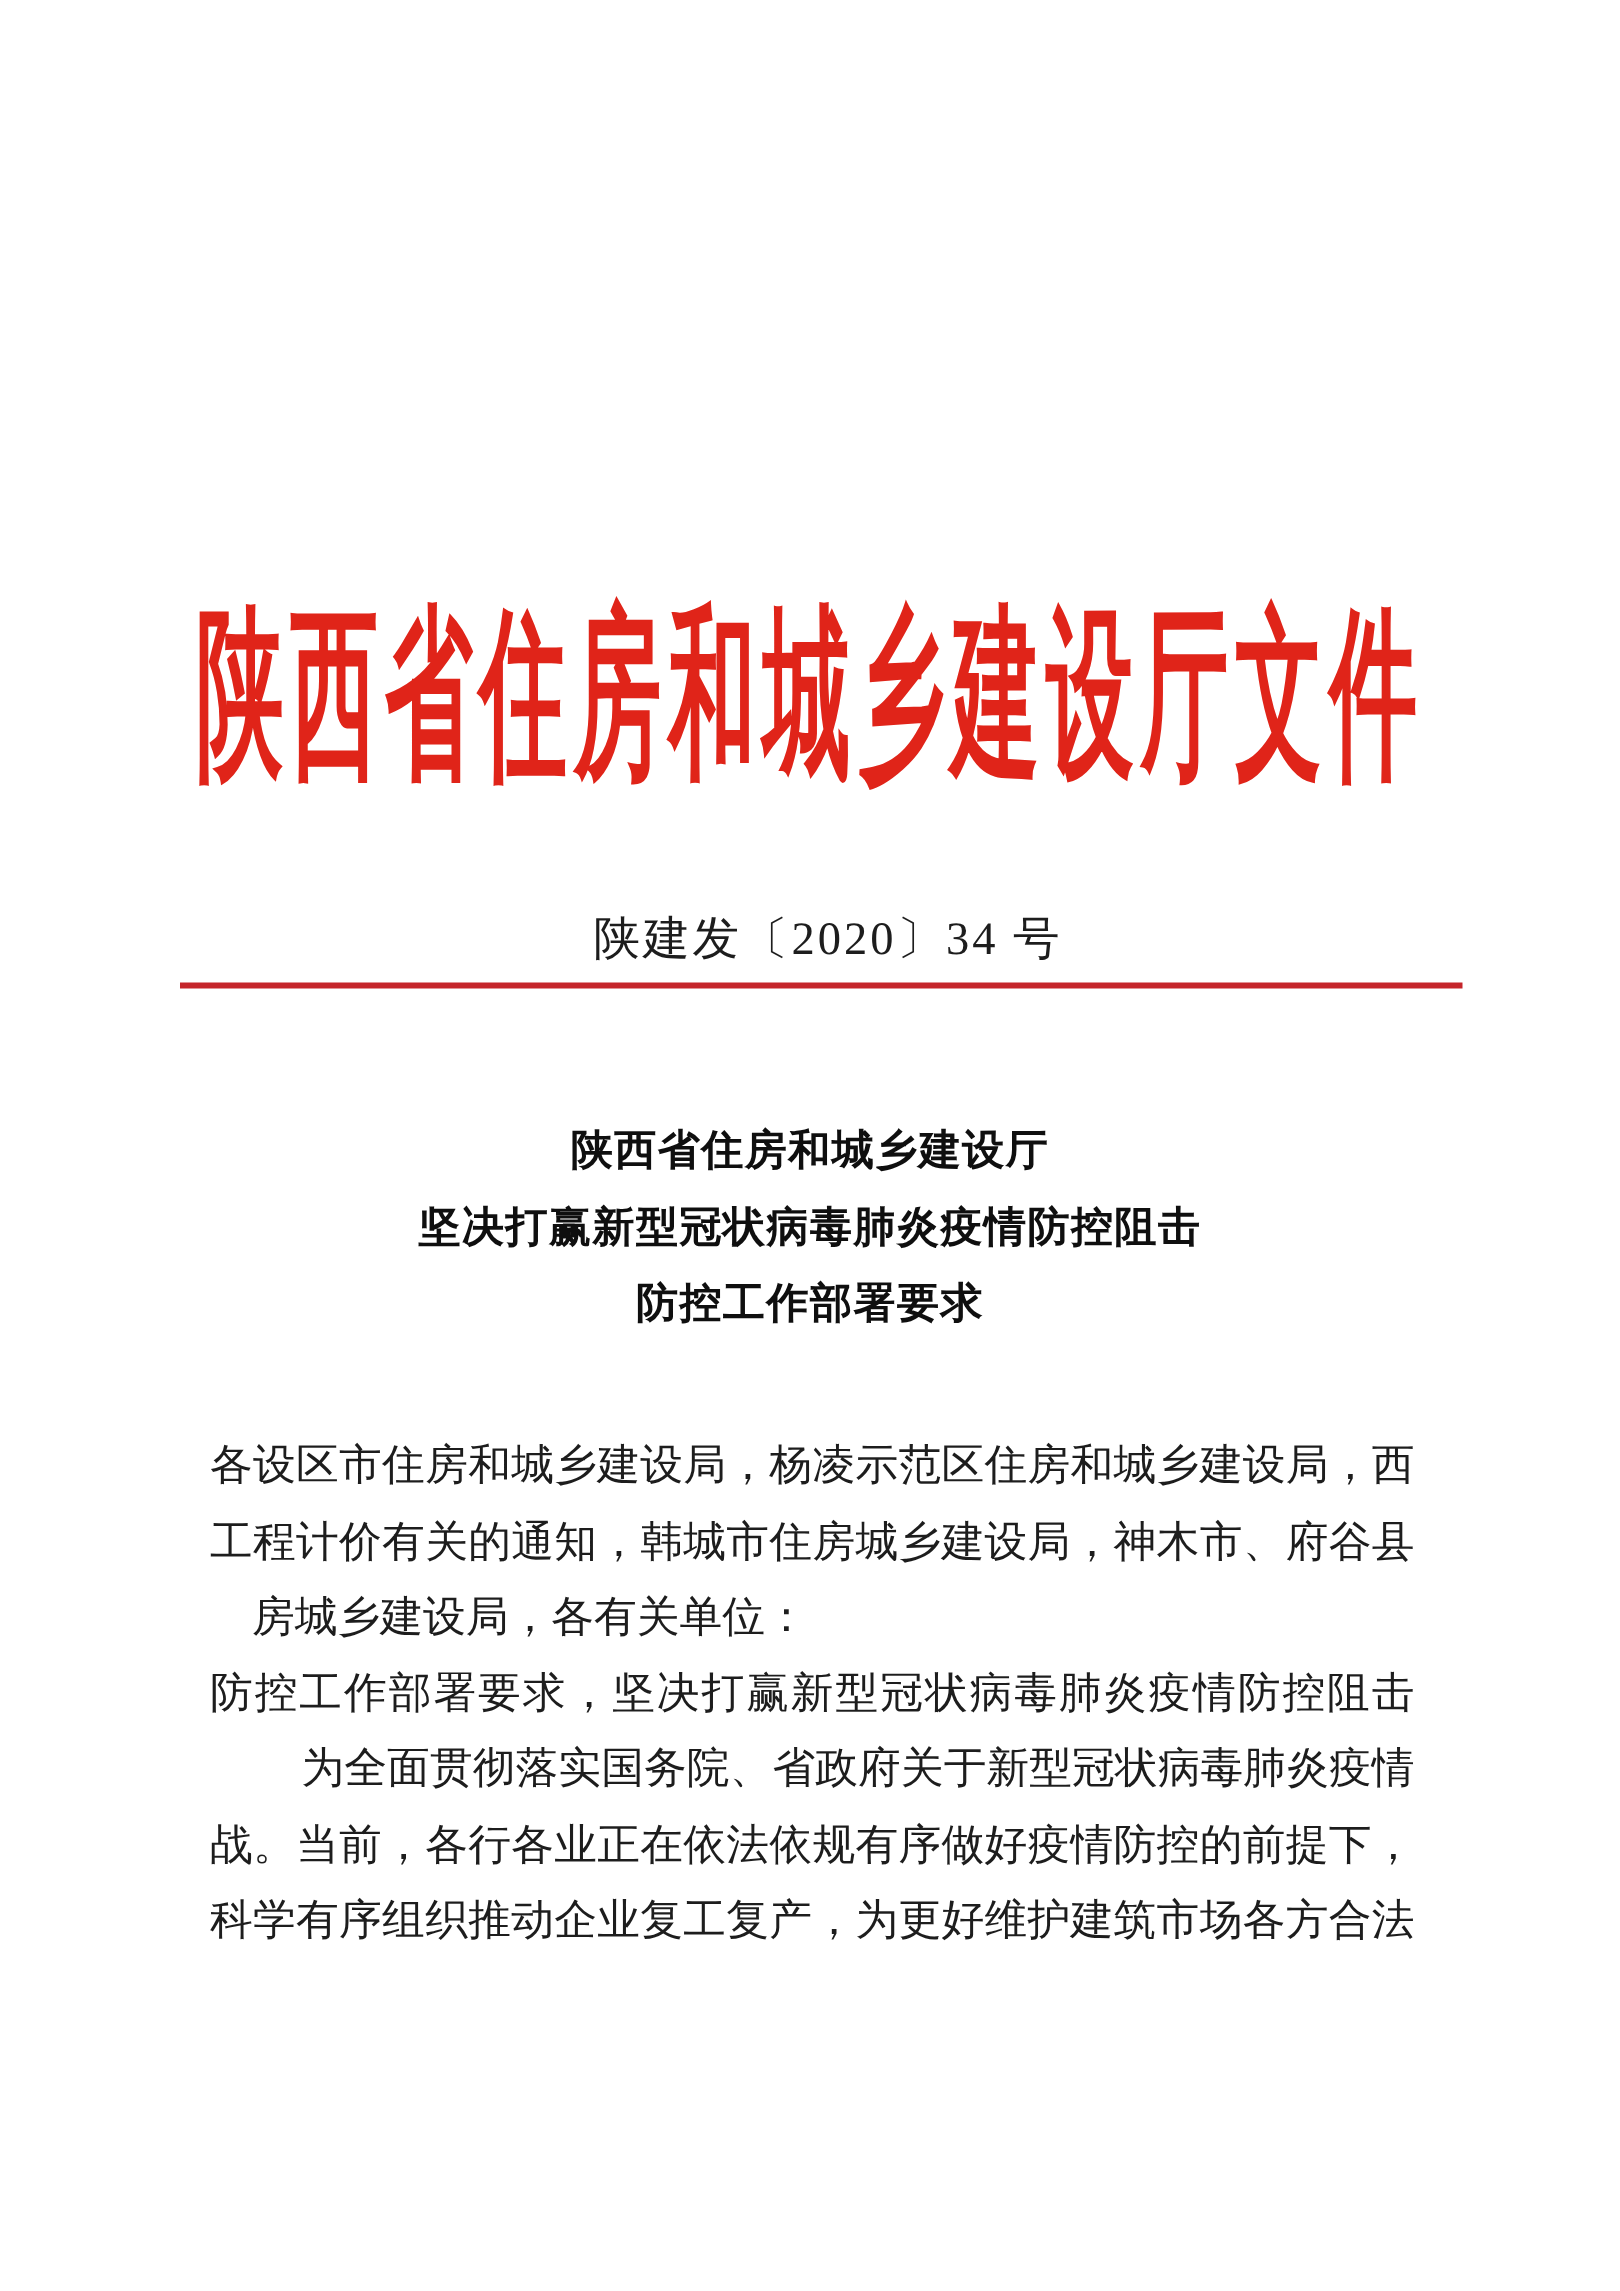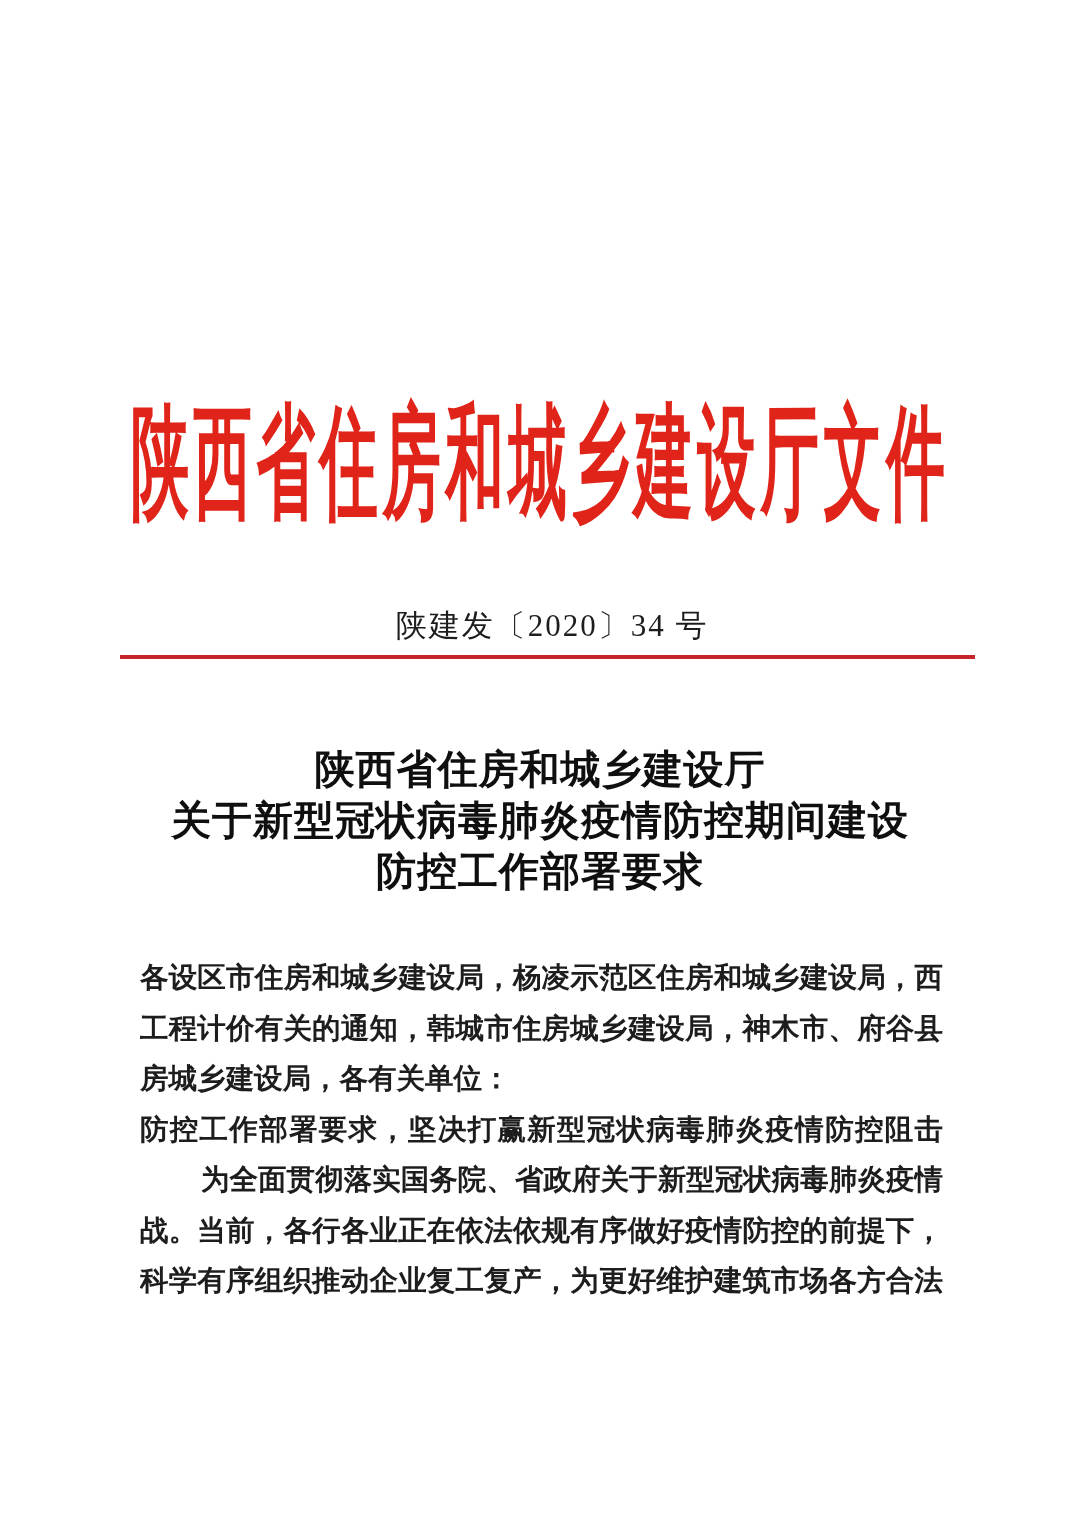--- a/index.html
+++ b/index.html
@@ -60,65 +60,66 @@
   .notice-title {
     position: absolute;
     top: 744px;
     left: 0;
     width: 1080px;
     text-align: center;
     color: #0f0f0f;
     font-weight: bold;
   }
   .title-line {
-    font-size: 40px;
+    font-size: 28px;
     line-height: 51px;
     letter-spacing: 1px;
     white-space: nowrap;
+    font-family: Liberation Mono, monospace;
   }
   
   .body-text {
     position: absolute;
     top: 953px;
     left: 140px;
     width: 803px;
     color: var(--text-color, #1d1d1d);
     font-size: 28.5px;
   }
   .body-line {
     height: 50.5px;
     line-height: 50.5px;
     text-align: justify;
     text-align-last: justify;
     overflow: hidden;
-    font-weight: bold;
   }
   .body-line.short {
     text-align-last: left;
+    margin-left: 28px;
   }
   .body-line.indent {
     text-indent: 61px;
   }
 </style>
 </head>
 <body>
 
 <div class="page" style="--page-bg: #ffffff; --header-red: #e02419; --divider-red: #c5252b; --text-color: #1d1d1d;">
 
   <div class="org-title-wrap">
     <div class="org-title">陕西省住房和城乡建设厅文件</div>
   </div>
 
   <div class="doc-number">陕建发〔2020〕34 号</div>
 
   <div class="divider"></div>
 
   <div class="notice-title">
     <div class="title-line">陕西省住房和城乡建设厅</div>
-    <div class="title-line">关于新型冠状病毒肺炎疫情防控期间建设</div>
+    <div class="title-line">坚决打赢新型冠状病毒肺炎疫情防控阻击</div>
     <div class="title-line">防控工作部署要求</div>
   </div>
 
   <div class="body-text">
     <div class="body-line">各设区市住房和城乡建设局，杨凌示范区住房和城乡建设局，西</div>
     <div class="body-line">工程计价有关的通知，韩城市住房城乡建设局，神木市、府谷县住</div>
     <div class="body-line short">房城乡建设局，各有关单位：</div>
     <div class="body-line">防控工作部署要求，坚决打赢新型冠状病毒肺炎疫情防控阻击</div>
     <div class="body-line indent">为全面贯彻落实国务院、省政府关于新型冠状病毒肺炎疫情</div>
     <div class="body-line">战。当前，各行各业正在依法依规有序做好疫情防控的前提下，</div>

